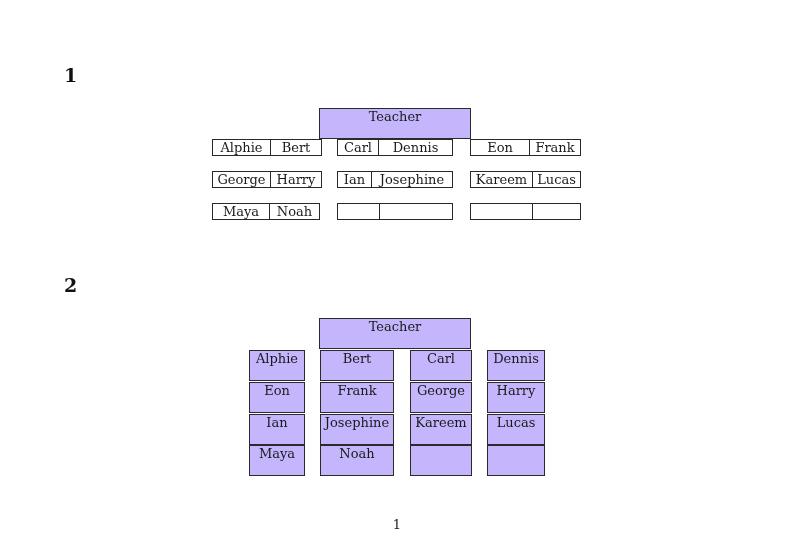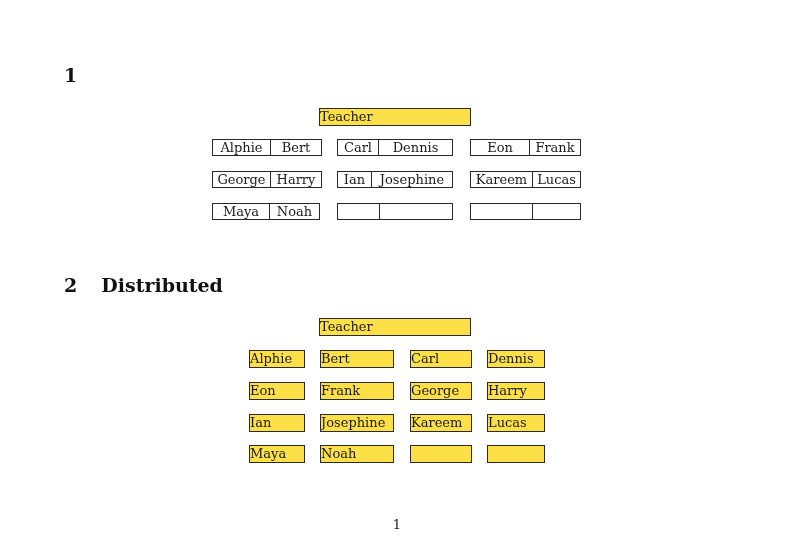--- a/index.html
+++ b/index.html
@@ -40,25 +40,26 @@
     font-size: 13px;
     text-align: center;
     white-space: nowrap;
     overflow: hidden;
   }
   .tbl .cell.divided { border-left: 1px solid #2a2a2a; }
   
   .box {
     position: absolute;
     box-sizing: border-box;
-    height: 18px;
+    height: 31px;
     border: 1px solid #2a2a2a;
-    background: #fde047;
+    background: #c4b5fd;
     font-size: 13px;
     line-height: 15px;
+    text-align: center;
     white-space: nowrap;
     overflow: hidden;
   }
   .pageno {
     position: absolute;
     left: 0;
     right: 0;
     top: 517px;
     text-align: center;
     font-size: 13px;
@@ -112,21 +113,20 @@
       <span class="cell divided" style="width:73px;"></span>
     </div>
     <div class="tbl" style="left:470px; top:203px;">
       <span class="cell" style="width:61px;"></span>
       <span class="cell divided" style="width:48px;"></span>
     </div>
   </div>
 
   <h1 class="sec-heading" style="left:64px; top:274px;">
     <span>2</span>
-    <span>Distributed</span>
   </h1>
 
   <div>
     <div class="box" style="left:319px; top:318px; width:152px;">Teacher</div>
 
     <div class="box" style="left:249px; top:350px; width:56px;">Alphie</div>
     <div class="box" style="left:320px; top:350px; width:74px;">Bert</div>
     <div class="box" style="left:410px; top:350px; width:62px;">Carl</div>
     <div class="box" style="left:487px; top:350px; width:58px;">Dennis</div>
 

